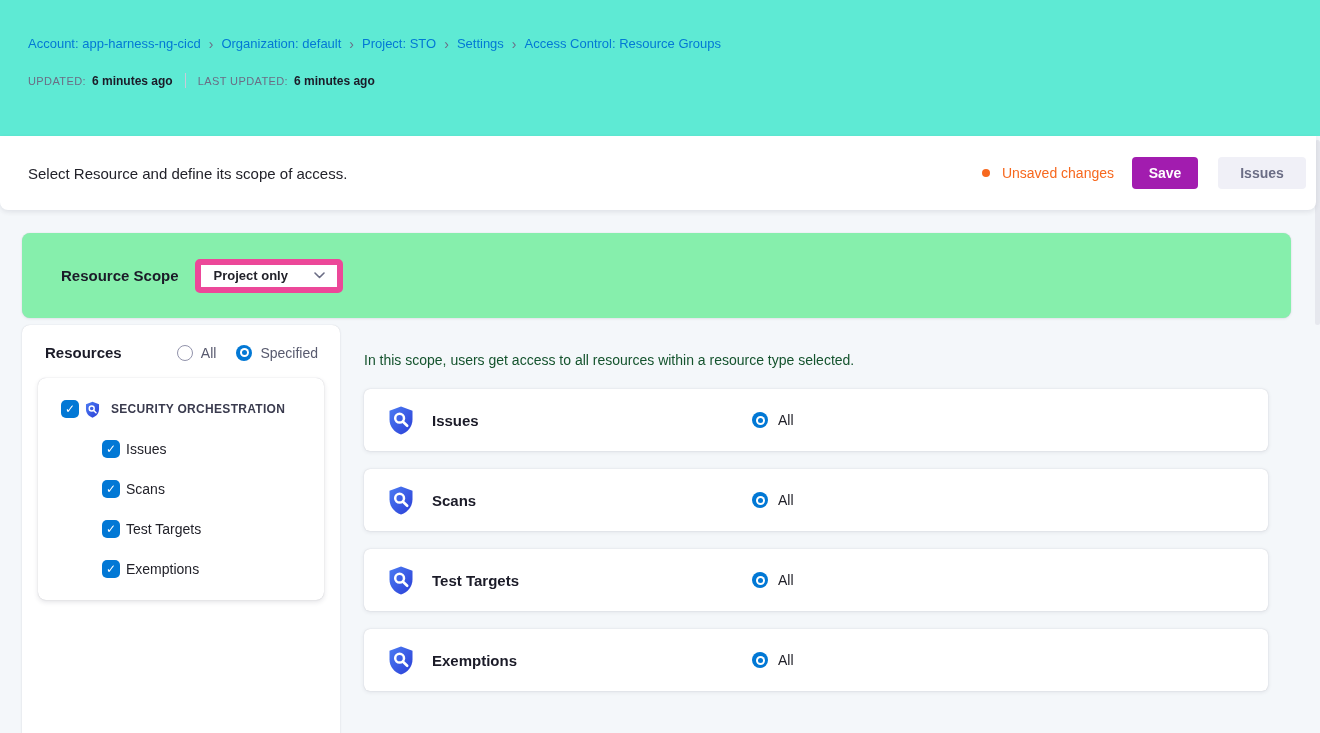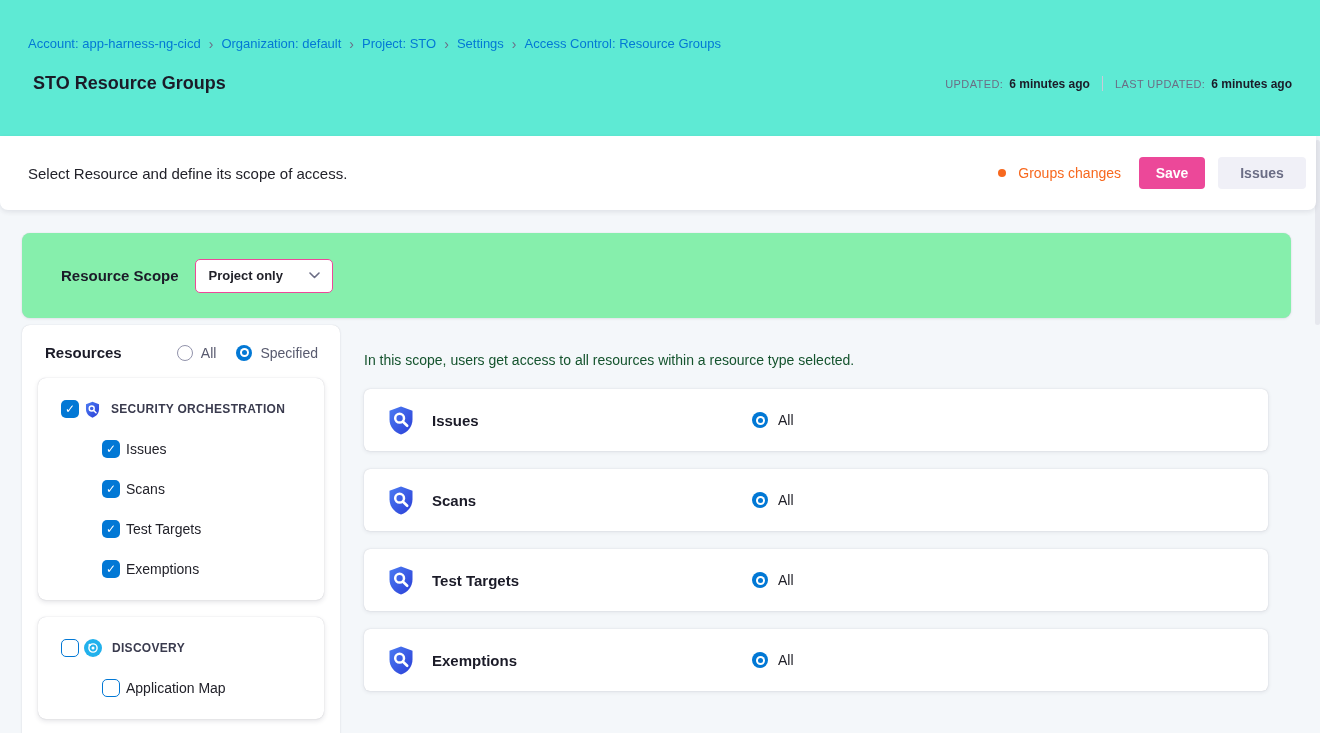--- a/index.html
+++ b/index.html
@@ -30,33 +30,33 @@
     box-shadow:0 2px 5px rgba(40,41,61,.10);
     display:flex; align-items:center; padding:0 10px 0 28px;
     position:relative; z-index:2;
   }
   .toolbar-desc { font-size:15px; color:#22222A; }
   .toolbar-right { margin-left:auto; display:flex; align-items:center; }
   .unsaved { display:flex; align-items:center; color:#F7681E; font-size:14px; margin-right:18px; }
   .unsaved-dot { width:8px; height:8px; border-radius:50%; background:#F7681E; margin-right:12px; }
   .btn { font-family:inherit; font-size:14px; font-weight:700; border:none; border-radius:4px;
          height:32px; cursor:pointer; }
-  .btn-save { background:#ec4899; color:#fff; width:66px; margin-right:13px; }
+  .btn-save { background:#a21caf; color:#fff; width:66px; margin-right:20px; }
   .btn-discard { background:#F0F0F7; color:#6B6D85; width:88px; }
   
   .content { padding:23px 29px 0 22px; }
   .scope-card {
     background:#86efac; border-radius:8px; height:85px;
     box-shadow:0 0 1px rgba(40,41,61,.18), 0 1px 3px rgba(40,41,61,.08);
     display:flex; align-items:center; padding:0 20px; margin-bottom:7px;
   }
   .scope-title { font-size:15px; font-weight:700; margin:0 16px 0 19px; }
   .select {
     display:inline-flex; align-items:center; gap:26px; background:#fff;
-    border:1px solid #ec4899; border-radius:5px; height:34px; padding:0 12px 0 13px;
+    border:6px solid #ec4899; border-radius:5px; height:34px; padding:0 12px 0 13px;
     font-size:13px; font-weight:600; color:#22222A; cursor:pointer;
   }
   .columns { display:flex; align-items:flex-start; }
   
   .left-panel {
     width:318px; min-height:480px; background:#fff; border-radius:8px;
     box-shadow:0 0 1px rgba(40,41,61,.18), 0 1px 3px rgba(40,41,61,.08);
     padding:19px 16px 16px 16px; flex-shrink:0;
   }
   .res-head { display:flex; align-items:center; padding-left:7px;text-align:center; }
@@ -109,37 +109,36 @@
       <span class="crumb-sep">›</span>
       <a>Organization: default</a>
       <span class="crumb-sep">›</span>
       <a>Project: STO</a>
       <span class="crumb-sep">›</span>
       <a>Settings</a>
       <span class="crumb-sep">›</span>
       <a>Access Control: Resource Groups</a>
     </div>
   <div class="title-row">
-    <div class="page-title">STO Resource Groups</div>
     <div class="meta">
       <span class="lbl">UPDATED:</span>
       <span class="val">6 minutes ago</span>
       <span class="meta-div"></span>
       <span class="lbl">LAST UPDATED:</span>
       <span class="val">6 minutes ago</span>
     </div>
   </div>
 </div>
 
 <div class="toolbar">
   <div class="toolbar-desc">Select Resource and define its scope of access.</div>
   <div class="toolbar-right">
     <div class="unsaved">
       <span class="unsaved-dot"></span>
-      <span>Groups changes</span>
+      <span>Unsaved changes</span>
     </div>
     <button class="btn btn-save">Save</button>
     <button class="btn btn-discard">Issues</button>
   </div>
 </div>
 
 <div class="content">
   <div class="scope-card">
     <div class="scope-title">Resource Scope</div>
     <div class="select">
@@ -200,38 +199,20 @@
       </div>
             <div class="child-row">
         <span class="cb checked">✓</span>
         <span class="child-label">Test Targets</span>
       </div>
             <div class="child-row">
         <span class="cb checked">✓</span>
         <span class="child-label">Exemptions</span>
       </div>
           </div>
-          <div class="group-card">
-            <div class="group-head">
-      <span class="cb unchecked"></span>
-      <span class="group-icon">
-                <svg width="18" height="18" viewBox="0 0 18 18">
-      <circle cx="9" cy="9" r="9" fill="#21B1EC"></circle>
-      <circle cx="9" cy="9" r="4.1" fill="none" stroke="#fff" stroke-width="1.4"></circle>
-      <circle cx="9" cy="9" r="1.5" fill="#fff"></circle>
-      <circle cx="5.7" cy="5.9" r="1.2" fill="#fff"></circle>
-    </svg>
-              </span>
-      <span class="group-label">DISCOVERY</span>
-    </div>
-            <div class="child-row">
-        <span class="cb unchecked"></span>
-        <span class="child-label">Application Map</span>
-      </div>
-          </div>
         </div>
     </div>
 
     <div class="main">
       <div class="instruction">In this scope, users get access to all resources within a resource type selected.</div>
       <div class="rows" id="rows">
           <div class="res-row">
     <span style="display:flex;">
               <svg width="30" height="30" viewBox="0 0 30 30">
       <defs>

